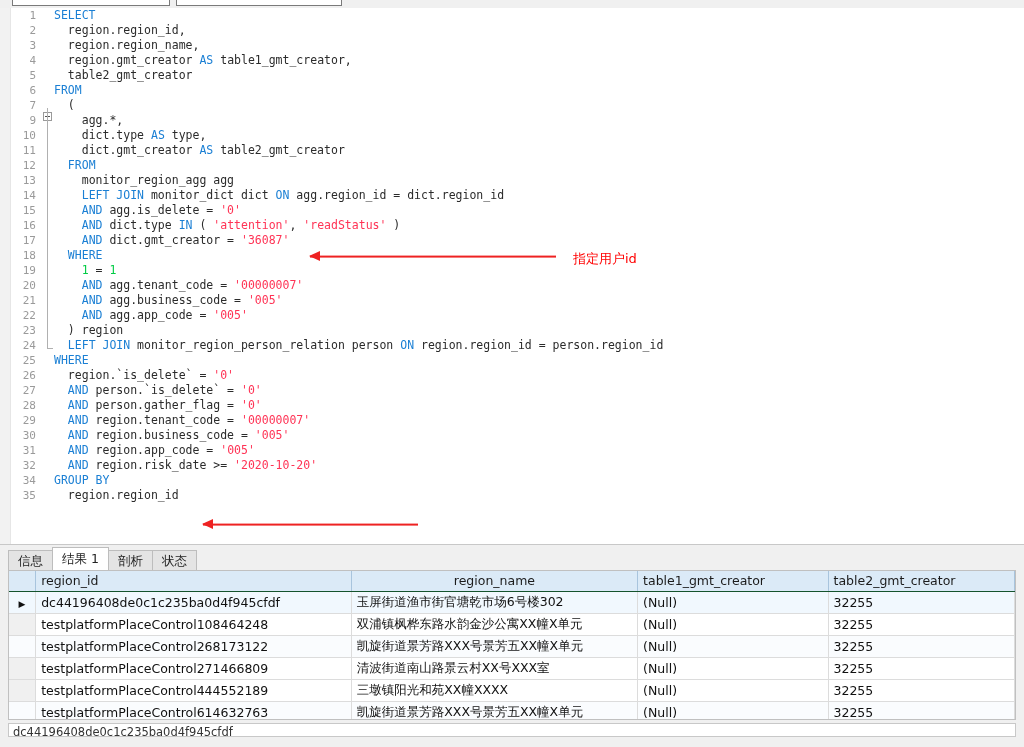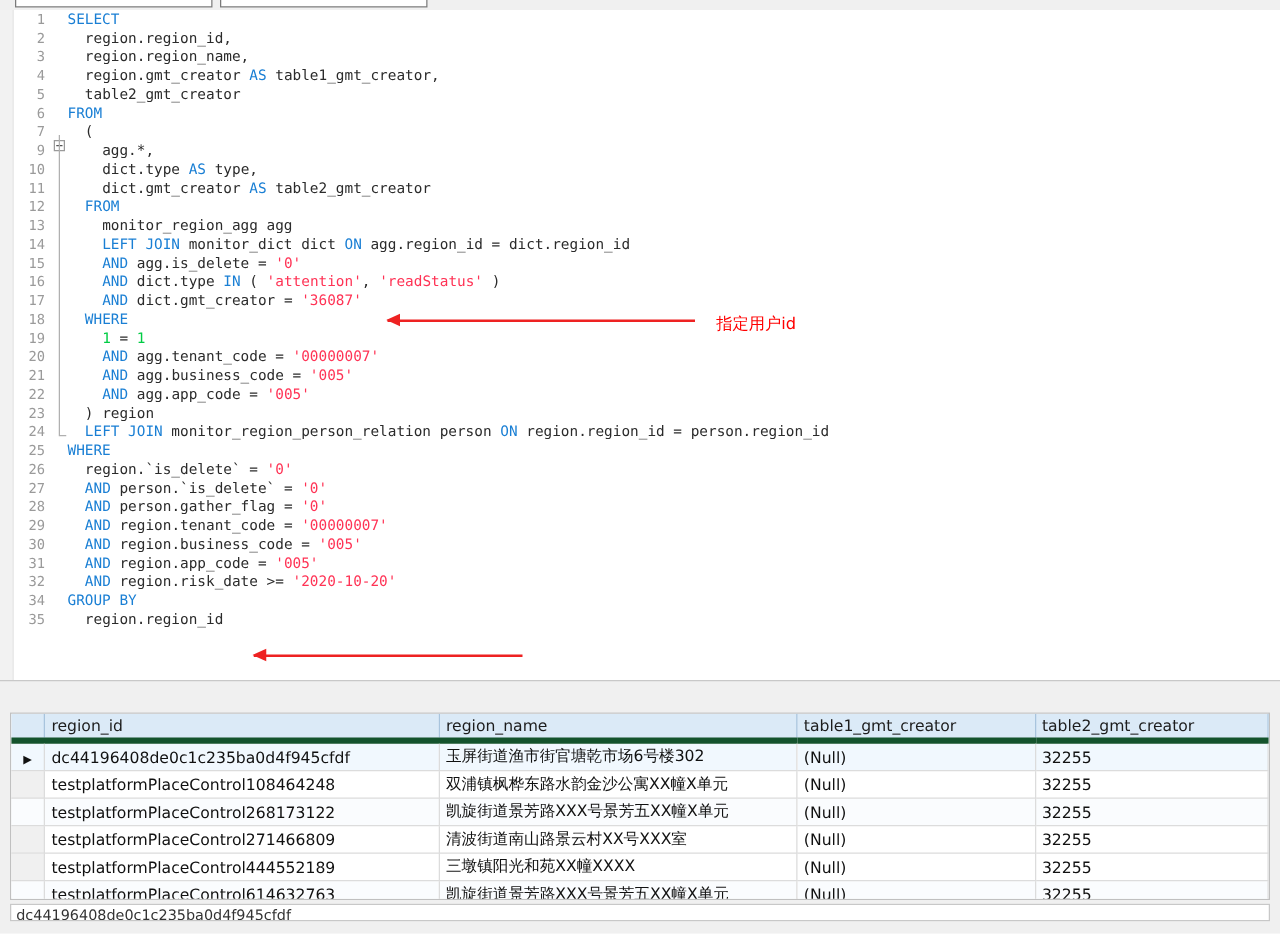--- a/index.html
+++ b/index.html
@@ -108,21 +108,21 @@
 
   #grid-wrap {
     position:absolute; left:8px; top:25px; width:1008px; height:150px;
     background:#ffffff; border:1px solid #c0c0c0; overflow:hidden;
   }
   table.grid { border-collapse:collapse; table-layout:fixed; width:100%;
                font-family:"DejaVu Sans","Liberation Sans",sans-serif; }
   table.grid th {
     background:#dbeaf7; color:#1c1c1c; font-weight:normal;
     font-size:12.5px; text-align:left; padding:2px 5px; height:20px;
-    border-right:1px solid #a8c4dd; border-bottom:5px solid #14532d;
+    border-right:1px solid #a8c4dd; border-bottom:1px solid #14532d;
   }
   table.grid td {
     font-size:12.5px; color:#111; padding:2px 5px; height:22px;
     border-right:1px solid #dcdcdc; border-bottom:1px solid #dcdcdc;
     overflow:hidden; white-space:nowrap;
   }
   td.nullcell { color:#aab4bf; }
   tr.alt td { background:#fafcfe; }
   tr.sel td { background:#f1f8fe; }
   .rowmark { width:20px; background:#f0f0f0; border-right:1px solid #c8c8c8; text-align:center; }
@@ -191,27 +191,33 @@
     <div class="annot-text" style="left: 783px; top: 628px;">预期结果</div>
     <div class="arrow-line" style="left: 556px; top: 256px; width: 246px; transform: rotate(180deg);"></div>
     <div class="arrow-head" style="left: 309px; top: 251px; transform: rotate(360deg); transform-origin: 100% 50%;"></div>
     <div class="arrow-line" style="left: 418px; top: 524px; width: 215px; transform: rotate(180deg);"></div>
     <div class="arrow-head" style="left: 202px; top: 519px; transform: rotate(360deg); transform-origin: 100% 50%;"></div>
     <div class="arrow-line" style="left: 776px; top: 632px; width: 129.259px; transform: rotate(171.995deg);"></div>
     <div class="arrow-head" style="left: 647px; top: 645px; transform: rotate(351.995deg); transform-origin: 100% 50%;"></div>
   </div>
 
 <div id="respanel">
+  <div id="tabbar">
+      <div class="tab">信息</div>
+      <div class="tab active">结果 1</div>
+      <div class="tab">剖析</div>
+      <div class="tab">状态</div>
+    </div>
   <div id="grid-wrap">
     <table class="grid">
       <thead>
           <tr>
             <th class="rowmark" style="width: 20px;"></th>
             <th style="width: 237px;">region_id</th>
-            <th style="width: 215px;">region_name</th>
+            <th style="width: 215px; text-align: center;">region_name</th>
             <th style="width: 143px;">table1_gmt_creator</th>
             <th style="width: 140px;">table2_gmt_creator</th>
           </tr>
         </thead>
       <tbody>
           <tr class=" sel">
             <td class="rowmark"><span class="tri">▶</span></td>
             <td>dc44196408de0c1c235ba0d4f945cfdf</td>
             <td>玉屏街道渔市街官塘乾市场6号楼302</td>
             <td class="nullcell">(Null)</td>

